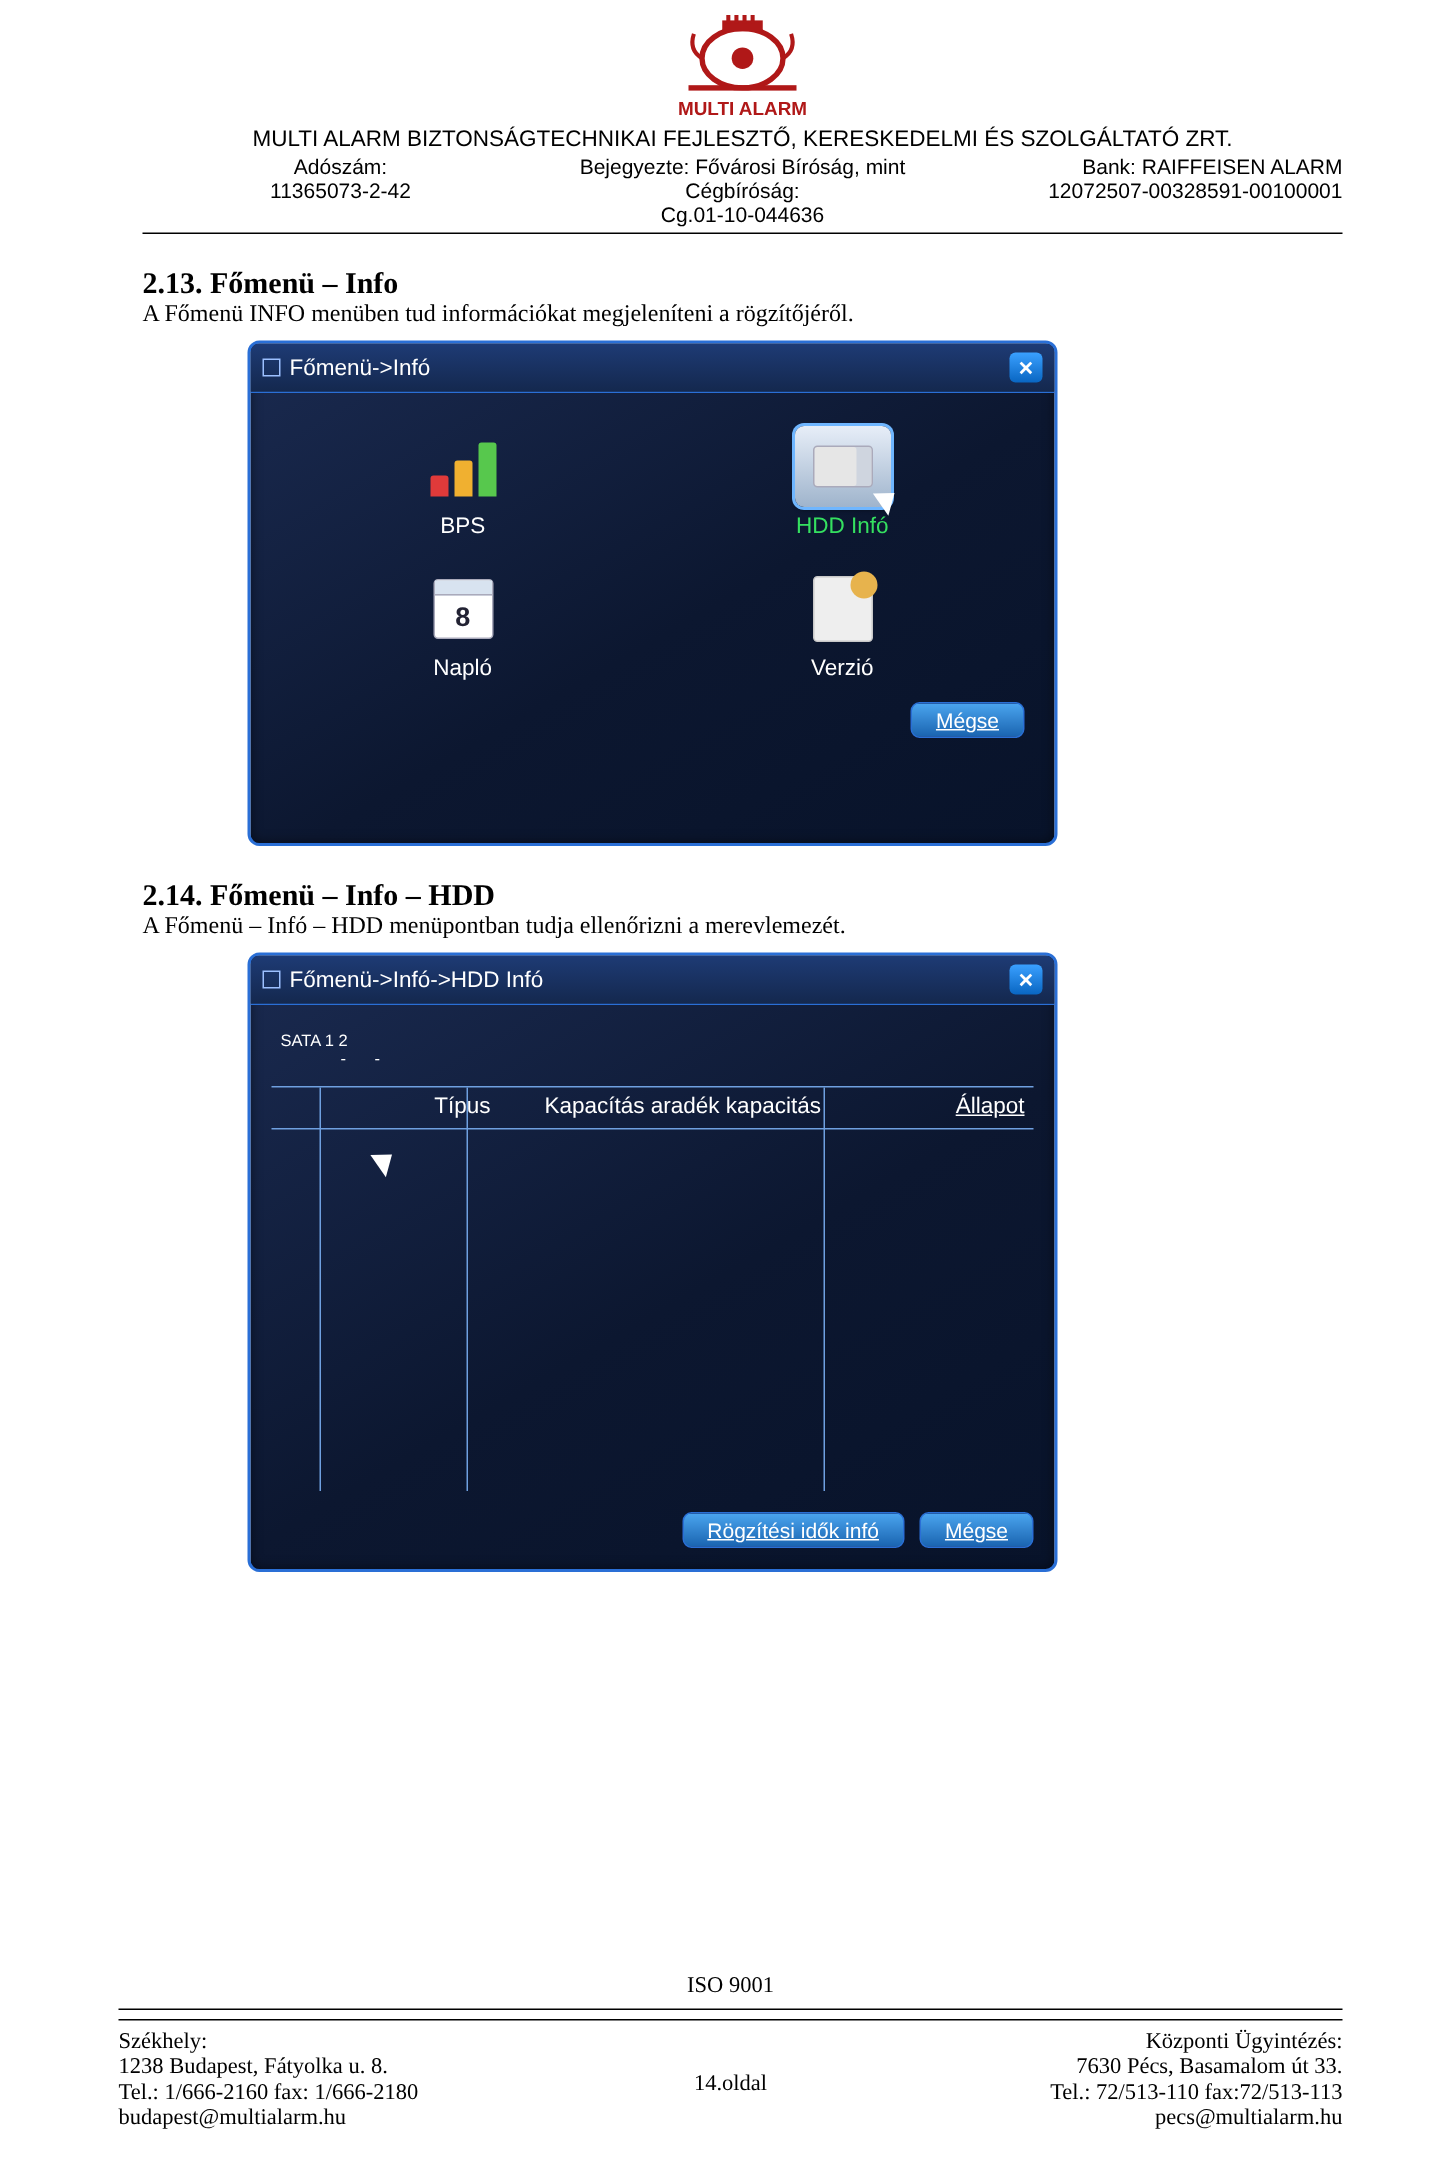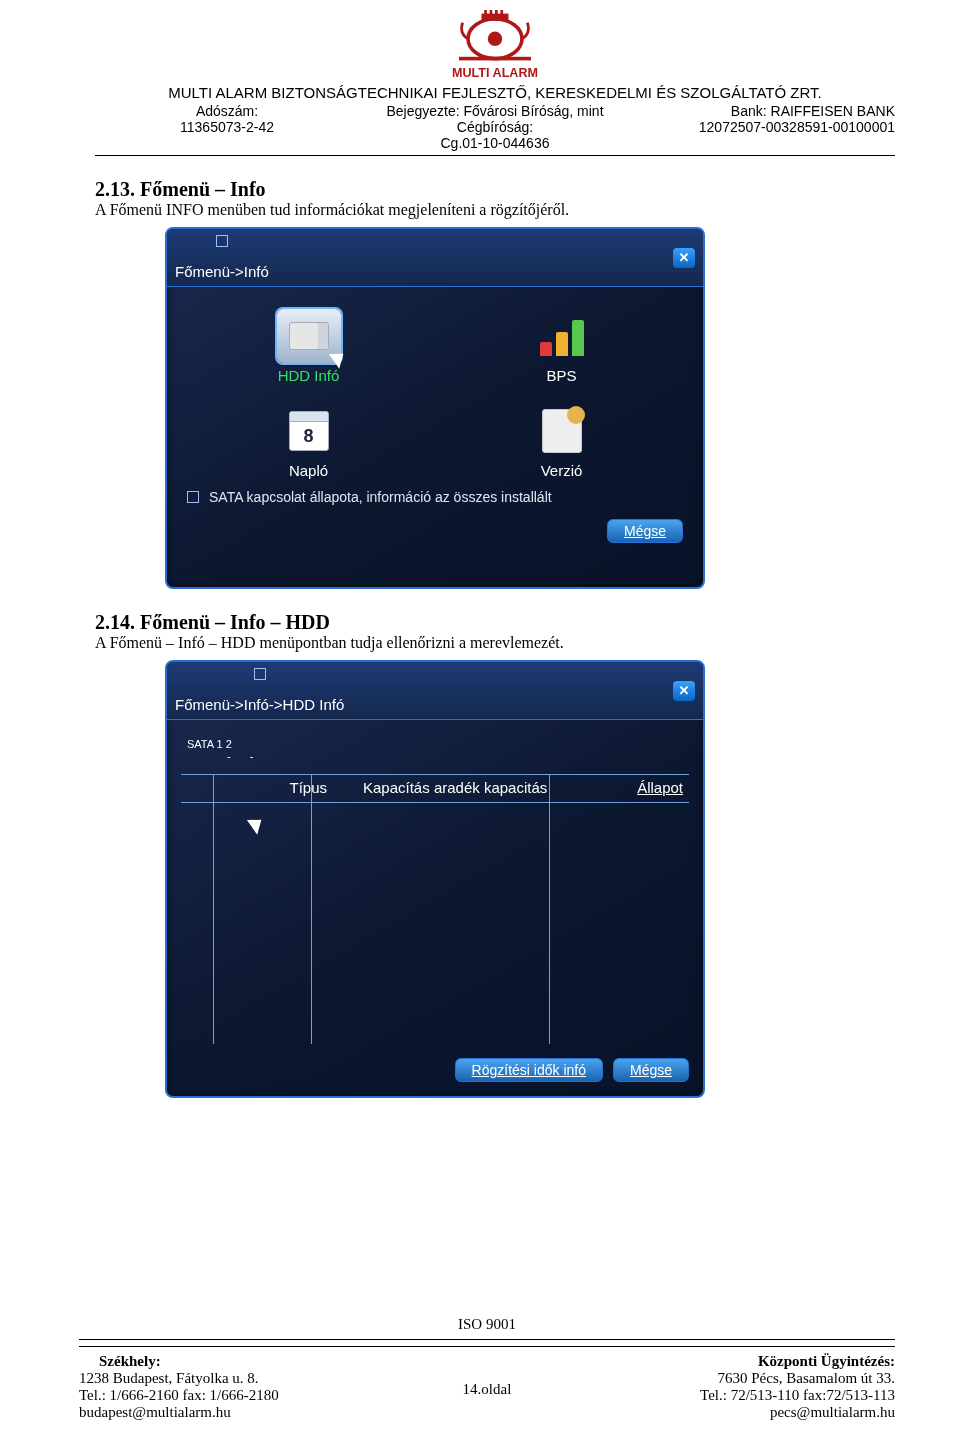--- a/index.html
+++ b/index.html
@@ -41,21 +41,21 @@
     border: 2px solid #2a6fd6; border-radius: 8px;
     box-shadow: 0 0 8px rgba(0,0,0,.5) inset;
     color: #fff; font-family: Arial, sans-serif;
   }
   .win-title {
     display:flex;align-items:center;justify-content:space-between;
     padding:6px 8px;font-size:15px;
     background: linear-gradient(#1e3b75,#14284e);
     border-bottom:1px solid #2a6fd6;border-radius:6px 6px 0 0;
   }
-  .win-title .t { display:flex; align-items:center; gap:16px;flex-direction:column;}
+  .win-title .t { display:flex; align-items:center; gap:6px;}
   .sq { width:12px;height:12px;border:1px solid #9cc0ff;display:inline-block;}
   .xbtn {
     width:22px;height:20px;border-radius:4px;
     background:linear-gradient(#3aa0ff,#0966c2);
     display:flex;align-items:center;justify-content:center;
     font-weight:bold;font-size:13px;cursor:pointer;
   }
   .win-body { padding: 16px 20px 14px 20px; min-height: 300px; position:relative;}
   .icon-grid { display:grid; grid-template-columns: repeat(2, 1fr); gap: 20px 10px; margin: 6px 0 10px 0;}
   .icon-cell { text-align:center; }
@@ -108,21 +108,21 @@
   
   .footer {
     position: absolute; bottom: 30px; left: 79px; right: 65px;
     font-family: "Times New Roman", serif; font-size: 15px;
   }
   .iso { text-align:center; margin-bottom:4px;}
   .foot-cols { display:flex; justify-content:space-between; margin-top:6px;}
   .foot-col { width:38%; }
   .foot-col.center { width:24%; text-align:center; padding-top:28px;}
   .foot-col.right { text-align:right;}
-  .foot-col .b { font-weight:bold;margin-left:20px; }
+  .foot-col .b { font-weight:normal; }
 </style>
 </head>
 <body>
 
 <div class="page">
 
   <div class="header">
     <div class="logo-wrap">
       <svg class="logo" viewBox="0 0 100 80">
         <ellipse cx="50" cy="32" rx="30" ry="22" fill="none" stroke="#b01818" stroke-width="4"></ellipse>
@@ -142,76 +142,72 @@
     <div class="header-cols">
       <div class="col">
         <div>Adószám:</div>
         <div>11365073-2-42</div>
       </div>
       <div class="col center">
         <div>Bejegyezte: Fővárosi Bíróság, mint Cégbíróság:</div>
         <div>Cg.01-10-044636</div>
       </div>
       <div class="col right">
-        <div>Bank: RAIFFEISEN BANK</div>
+        <div>Bank: RAIFFEISEN ALARM</div>
         <div>12072507-00328591-00100001</div>
       </div>
     </div>
     <hr class="hr">
   </div>
 
   <div class="sec-title">2.13. Főmenü – Info</div>
   <div class="sec-text">A Főmenü INFO menüben tud információkat megjeleníteni a rögzítőjéről.</div>
 
   <div class="win">
     <div class="win-title">
       <div class="t">
         <span class="sq"></span>
         <span>Főmenü-&gt;Infó</span>
       </div>
       <div class="xbtn">✕</div>
     </div>
     <div class="win-body">
       <div class="icon-grid">
-        <div class="icon-cell">
-          <div class="icon-box selected">
-              <div class="hdd-ic"></div>
-            <div class="cursor" style="position:absolute;right:-6px;bottom:-6px"></div>
-          </div>
-          <div class="icon-label hdd">HDD Infó</div>
-        </div>
         <div class="icon-cell">
           <div class="icon-box" style="background:transparent;box-shadow:none">
               <div class="bps-ic">
                 <span></span>
                 <span></span>
                 <span></span>
               </div>
             </div>
           <div class="icon-label">BPS</div>
         </div>
         <div class="icon-cell">
+          <div class="icon-box selected">
+              <div class="hdd-ic"></div>
+            <div class="cursor" style="position:absolute;right:-6px;bottom:-6px"></div>
+          </div>
+          <div class="icon-label hdd">HDD Infó</div>
+        </div>
+        <div class="icon-cell">
           <div class="icon-box" style="background:transparent;box-shadow:none">
               <div class="cal-ic">
                 <div class="top"></div>
                 <div class="num">8</div>
               </div>
             </div>
           <div class="icon-label">Napló</div>
         </div>
         <div class="icon-cell">
           <div class="icon-box" style="background:transparent;box-shadow:none">
               <div class="ver-ic"></div>
             </div>
           <div class="icon-label">Verzió</div>
         </div>
-      </div>
-      <div class="status-row">
-        <span class="sq"></span>
-        <span>SATA kapcsolat állapota, információ az összes installált</span>
       </div>
       <div class="btn-row">
         <div class="btn">Mégse</div>
       </div>
     </div>
   </div>
 
   <div class="sec-title">2.14. Főmenü – Info – HDD</div>
   <div class="sec-text">A Főmenü – Infó – HDD  menüpontban tudja ellenőrizni a merevlemezét.</div>
 

